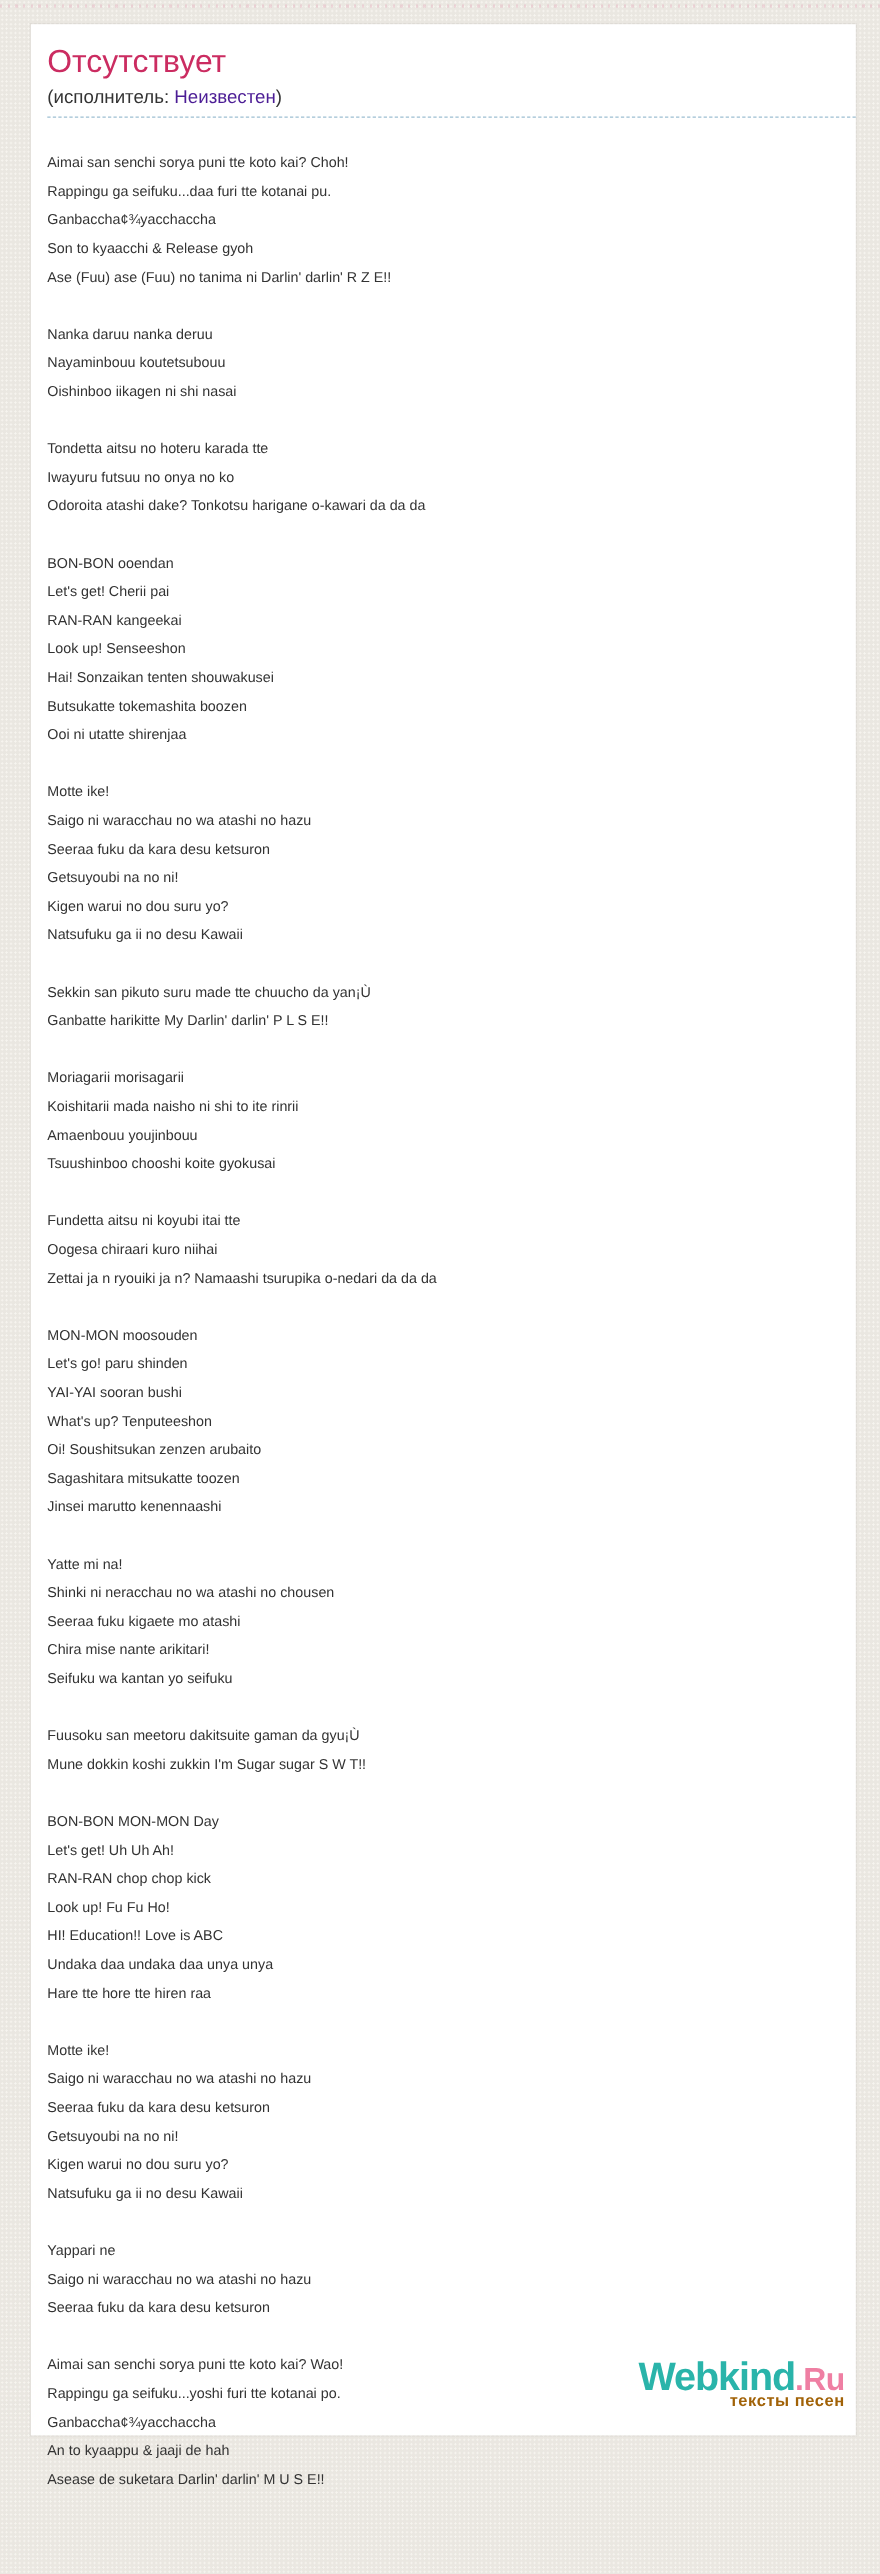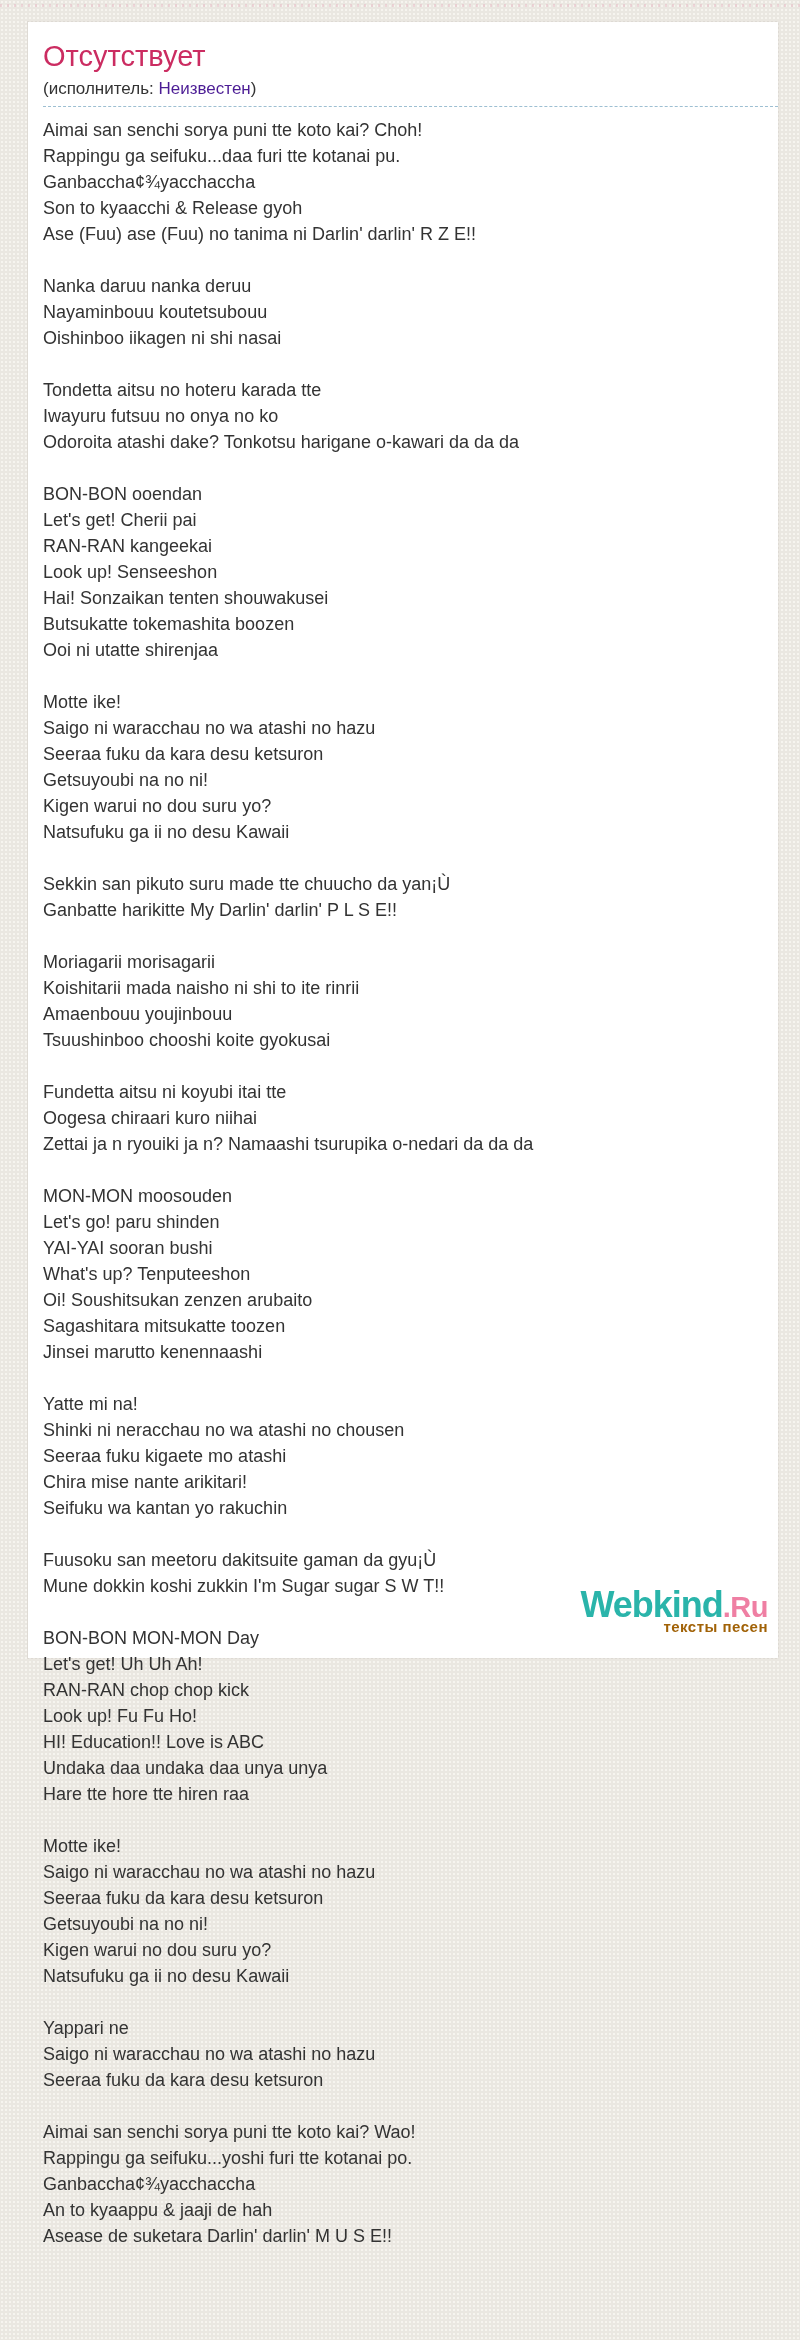--- a/index.html
+++ b/index.html
@@ -22,21 +22,21 @@
     width: 100%;
     height: 3px;
     background-image: repeating-linear-gradient(90deg, #e7bcc6 0 2px, rgba(0,0,0,0) 2px 7px);
     opacity: .55;
   }
   .card {
     position: absolute;
     left: 28px;
     top: 22px;
     width: 750px;
-    height: 1636px;
+    height: 2192px;
     box-sizing: border-box;
     background: #ffffff;
     box-shadow: 0 0 0 1px rgba(120,110,95,.10);
     padding: 18px 0 0 15px;
   }
   .page-title {
     margin: 0 0 5px 0;
     font-size: 29px;
     font-weight: normal;
     color: #cb2c61;
@@ -49,22 +49,22 @@
     padding-bottom: 7px;
     border-bottom: 1px dashed #9dbfd2;
     margin-right: 0;
   }
   .artist-link {
     color: #4c1d95;
     text-decoration: none;
     cursor: pointer;
   }
   .lyrics {
-    margin-top: 10px;
-    font-size: 18px;
+    margin-top: 28px;
+    font-size: 13px;
     color: #333333;
   }
   .stanza { margin: 0 0 26px 0; }
   .stanza:last-child { margin-bottom: 0; }
   .line {
     line-height: 26px;
     white-space: nowrap;
   }
   .footer-logo {
     position: absolute;
@@ -162,21 +162,21 @@
         <div class="line">What's up? Tenputeeshon</div>
         <div class="line">Oi! Soushitsukan zenzen arubaito</div>
         <div class="line">Sagashitara mitsukatte toozen</div>
         <div class="line">Jinsei marutto kenennaashi</div>
       </div>
       <div class="stanza">
         <div class="line">Yatte mi na!</div>
         <div class="line">Shinki ni neracchau no wa atashi no chousen</div>
         <div class="line">Seeraa fuku kigaete mo atashi</div>
         <div class="line">Chira mise nante arikitari!</div>
-        <div class="line">Seifuku wa kantan yo rakuchin</div>
+        <div class="line">Seifuku wa kantan yo seifuku</div>
       </div>
       <div class="stanza">
         <div class="line">Fuusoku san meetoru dakitsuite gaman da gyu¡Ù</div>
         <div class="line">Mune dokkin koshi zukkin I'm Sugar sugar S W T!!</div>
       </div>
       <div class="stanza">
         <div class="line">BON-BON MON-MON Day</div>
         <div class="line">Let's get! Uh Uh Ah!</div>
         <div class="line">RAN-RAN chop chop kick</div>
         <div class="line">Look up! Fu Fu Ho!</div>

